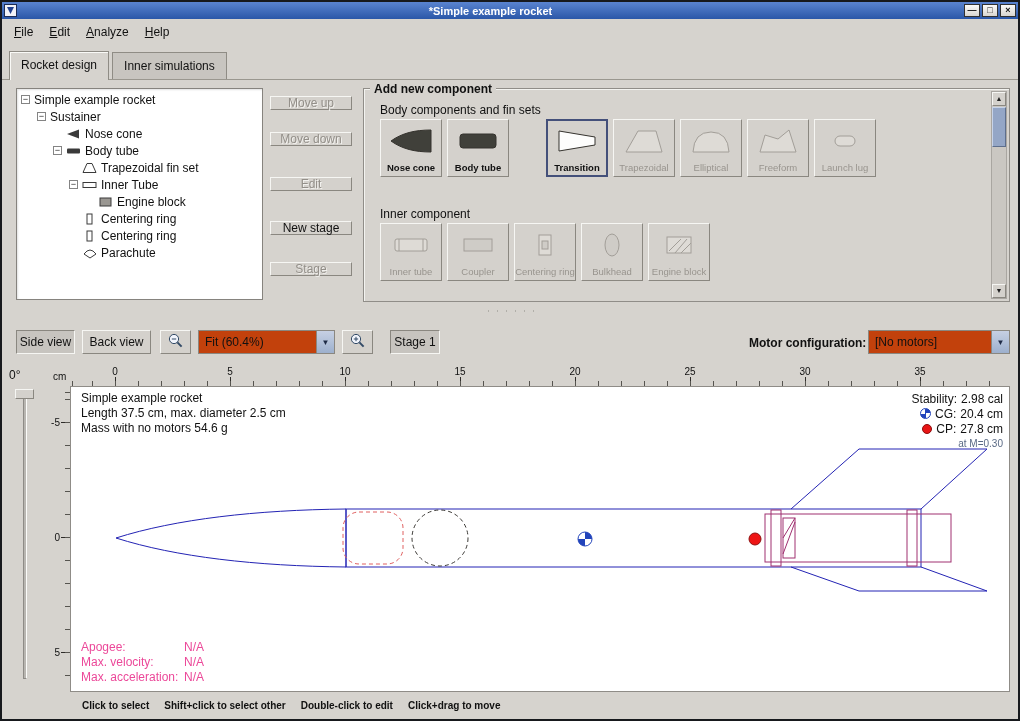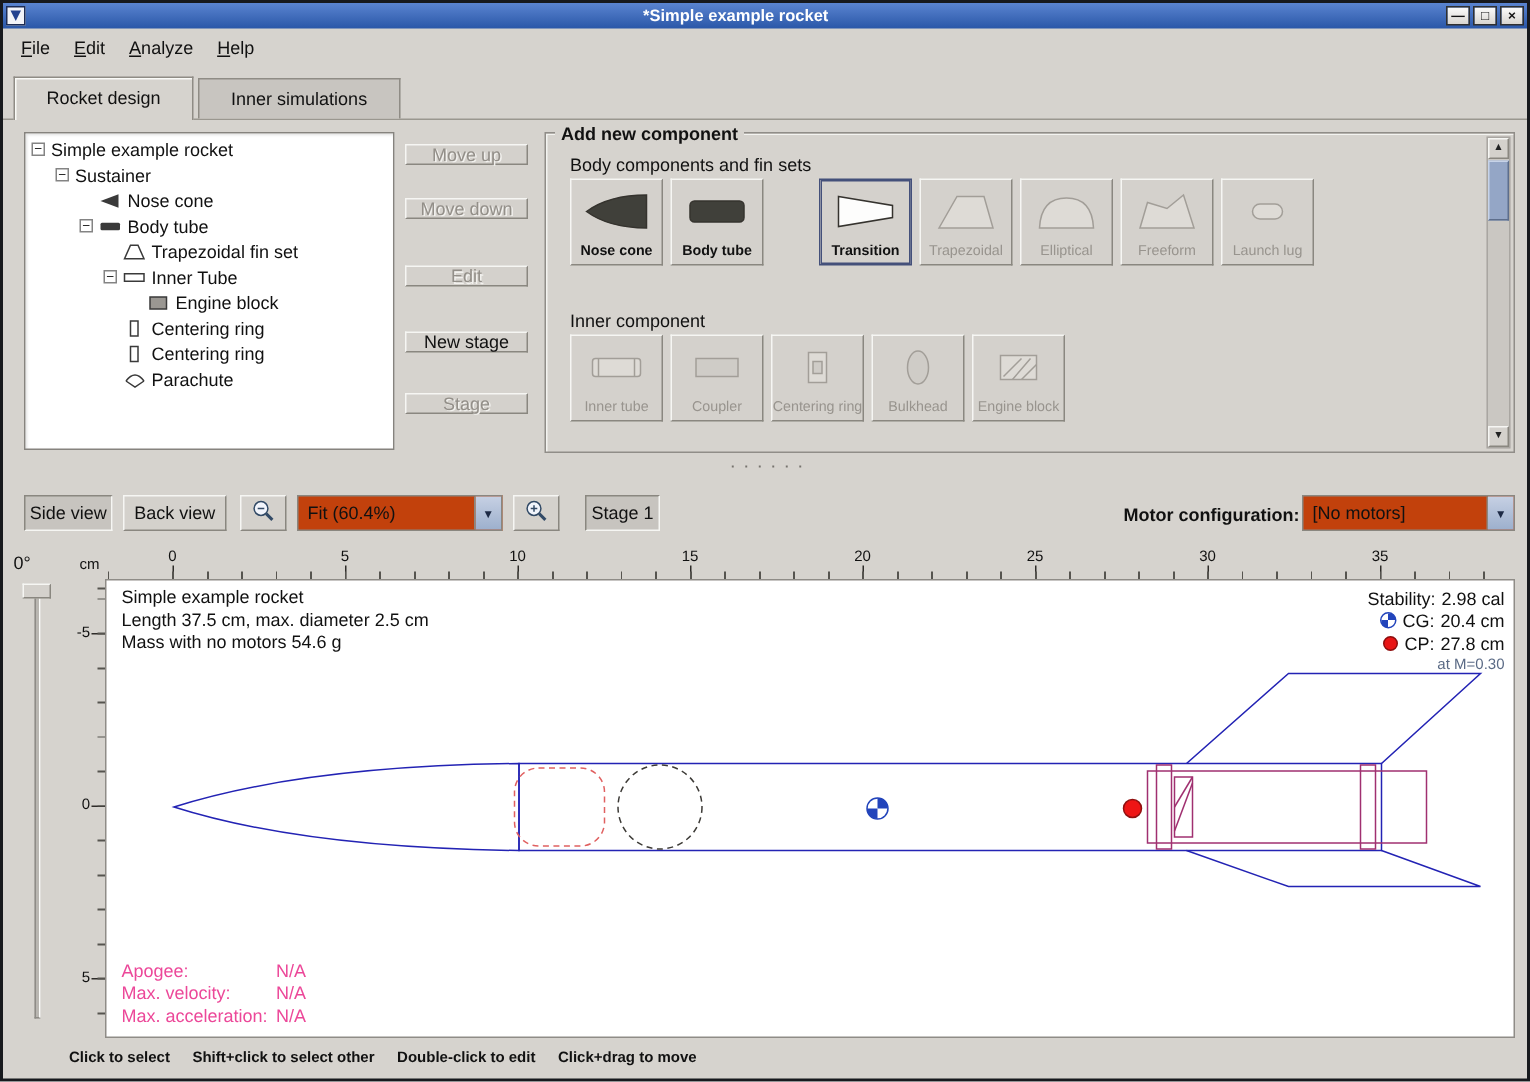--- a/index.html
+++ b/index.html
@@ -17,21 +17,21 @@
   .win-btn { width:16px; height:13px; background:linear-gradient(#fbfbfa,#d8d5d0); border:1px solid #303030;
     font-size:9px; line-height:11px; text-align:center; font-weight:bold; color:#111; }
 
   
   .menubar { position:absolute; left:0; top:17px; right:0; height:26px; display:flex; align-items:center; padding-left:4px; }
   .menu-item { padding:4px 8px; }
 
   
   .tabrow { position:absolute; left:0; top:43px; right:0; height:35px; display:flex; align-items:flex-end;
     padding-left:7px; border-bottom:1px solid #9a978f; }
-  .tab { padding:6px 21px 6px; border:1px solid #8f8c85; border-bottom:none; background:#c8c5c0; margin-right:3px; }
+  .tab { padding:6px 11px 6px; border:1px solid #8f8c85; border-bottom:none; background:#c8c5c0; margin-right:3px; }
   .tab.active { background:#d6d3ce; margin-bottom:-1px; padding-bottom:8px;
     box-shadow:inset 1px 1px 0 #fafaf7; }
 
   
   .tree-panel { position:absolute; left:14px; top:86px; width:247px; height:212px; background:#fff;
     border:1px solid #86837e; box-shadow:inset 1px 1px 2px rgba(0,0,0,.12); padding-top:2px; overflow:hidden; }
   .tree-row { height:17px; display:flex; align-items:center; white-space:nowrap; }
   .expander { width:9px; height:9px; border:1px solid #848484; background:#fff; font-size:9px; line-height:7px;
     text-align:center; margin-right:4px; flex:none; color:#222; }
   .tree-stub { width:13px; flex:none; }
@@ -103,21 +103,21 @@
   .stab-block { position:absolute; right:6px; top:4px; text-align:right; }
   .stab-row { height:15px; display:flex; justify-content:flex-end; align-items:center; gap:4px; }
   .cg-icon { width:11px; height:11px; border-radius:50%; border:1px solid #2244bb; flex:none;
     background:conic-gradient(#2244bb 0 90deg, #fff 90deg 180deg, #2244bb 180deg 270deg, #fff 270deg 360deg); }
   .cp-icon { width:10px; height:10px; border-radius:50%; background:#e81515; border:1px solid #8d0d0d; flex:none; }
   .mach-note { font-size:10px; color:#5a6a85; }
   .flight-data { position:absolute; left:10px; bottom:6px; color:#ec4899; line-height:15px; }
   .flabel { display:inline-block; width:103px; }
 
   .status-bar { position:absolute; left:0; right:0; top:692px; height:23px; display:flex; align-items:center;
-    gap:15px; padding-left:44px; font-size:10px; font-weight:bold; }
+    gap:15px; padding-left:80px; font-size:10px; font-weight:bold; }
 </style>
 </head>
 <body>
 
 <div class="window">
 
   <div class="titlebar">
     <span class="app-icon">
       <svg width="9" height="9" viewBox="0 0 9 9">
           <path d="M1,1 L8,1 L4.5,8 Z" fill="#23418f"></path>

